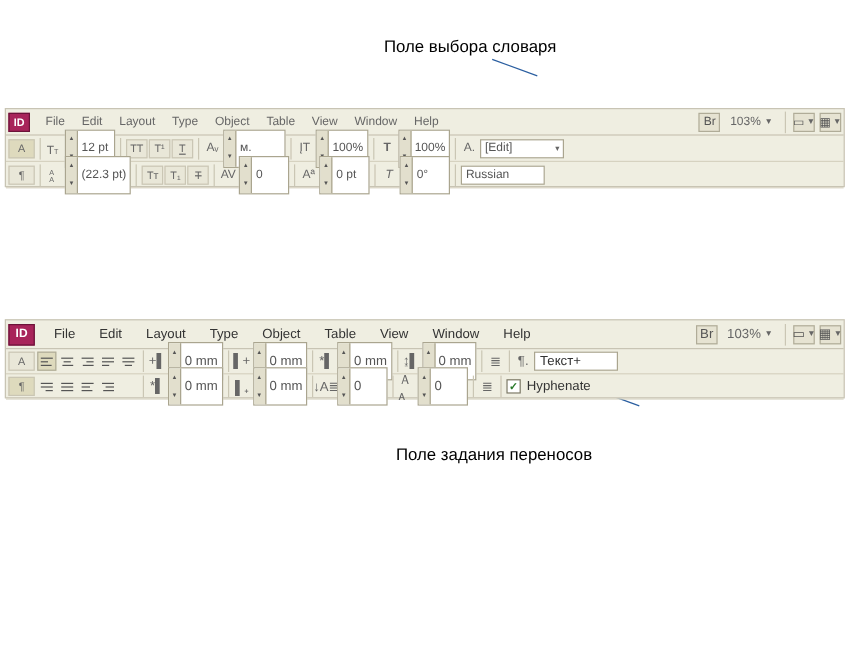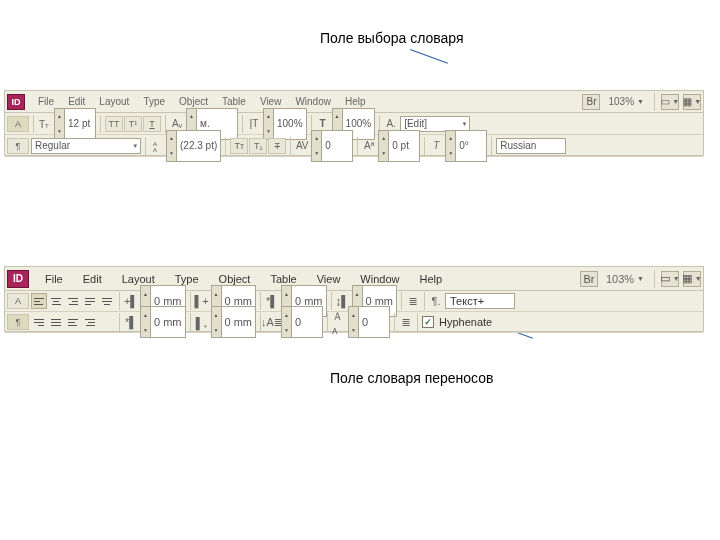--- a/index.html
+++ b/index.html
@@ -124,21 +124,21 @@
   .textfield {
     height: 16px; background:#fff; border:1px solid #aaa58f;
     padding: 0 4px; color:#333; display:flex; align-items:center;
   }
   svg { display: block; }
 </style>
 </head>
 <body>
 
 <div class="caption caption-top">Поле выбора словаря</div>
-<div class="caption caption-bottom">Поле словаря переносов</div>
+<div class="caption caption-bottom">Поле задания переносов</div>
 <div class="pointer-line line1"></div>
 <div class="pointer-line line2"></div>
 
 <div class="panel panel-top">
 
   <div class="menubar">
     <div class="app-badge">ID</div>
     <div class="menu-item">File</div>
     <div class="menu-item">Edit</div>
     <div class="menu-item">Layout</div>
@@ -217,24 +217,20 @@
     <div class="vdiv"></div>
     <div class="miniicon">A.</div>
     <div class="combo" style="width:70px">
         <span>[Edit]</span>
         <span class="dd-arrow">▾</span>
       </div>
   </div>
 
   <div class="ctrlrow">
     <div class="cell icon-w">¶</div>
-    <div class="combo" style="width:110px">
-        <span>Regular</span>
-        <span class="dd-arrow">▾</span>
-      </div>
     <div class="vdiv"></div>
     <div class="miniicon">
       <svg width="12" height="12">
           <text x="2" y="6" font-size="6" fill="#666">A</text>
           <text x="2" y="12" font-size="6" fill="#666">A</text>
         </svg>
     </div>
     <div class="stepper">
         <div class="arrows">
           <span>▲</span>

